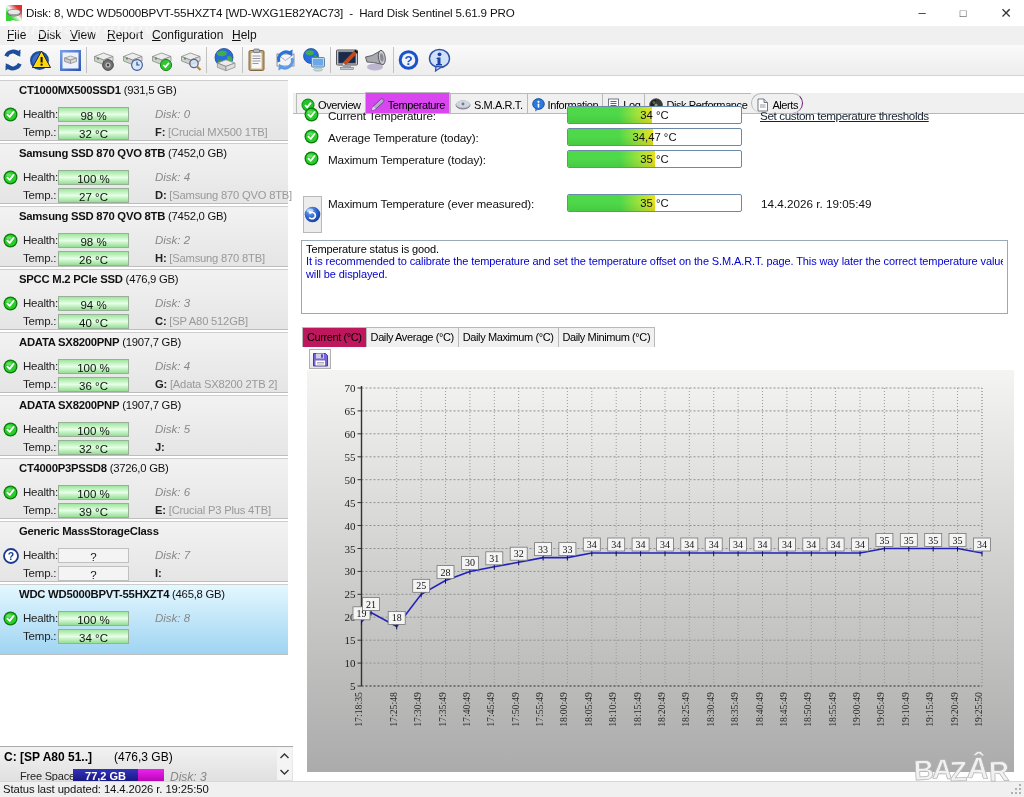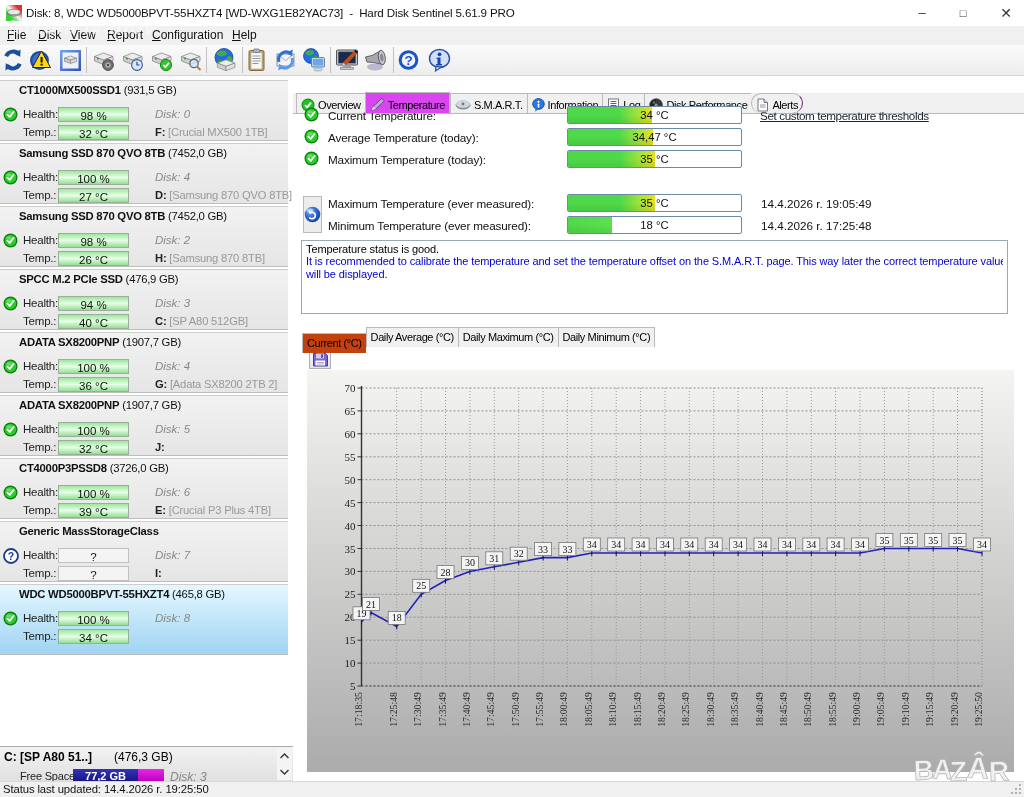--- a/index.html
+++ b/index.html
@@ -57,21 +57,21 @@
 .tval { position:absolute; left:0; width:100%; text-align:center; top:2px; font-size:11.3px; color:#111; }
 .rlink { position:absolute; left:467px; top:2px; font-size:11.7px; color:#16222e; text-decoration:underline; letter-spacing:-0.4px; }
 .rdate { position:absolute; left:468px; top:2px; font-size:11.7px; color:#111; }
 .undobtn { position:absolute; left:10px; top:119px; width:19px; height:37px; background:#ececec; border:1px solid #b9b9b9; display:flex; align-items:center; justify-content:center; }
 .descbox { position:absolute; left:8px; top:163px; width:707px; height:74px; border:1px solid #9aa8b8; background:#fff; padding:2px 4px; font-size:11px; line-height:12.4px; letter-spacing:-0.1px; }
 .descblue { color:#0000cc; }
 .dline { white-space:nowrap; overflow:hidden; }
 .substrip { position:absolute; left:9px; top:250px; width:707px; height:20px; }
 .stab { float:left; height:20px; padding:3px 4px 0 4px; border:1px solid #b9b9b9; border-bottom:none; border-right:none; font-size:11px; background:#f0f0f0; letter-spacing:-0.4px; }
 .stab:last-child { border-right:1px solid #b9b9b9; }
-.stab.sel { background:#c2410c; position:relative; z-index:2;margin-top:6px; }
+.stab.sel { background:#be185d; position:relative; z-index:2; }
 .savebtn { position:absolute; left:16px; top:272px; width:22px; height:20px; background:linear-gradient(#fdfdfd,#e4e4e4); border:1px solid #b0b0b0; display:flex; align-items:center; justify-content:center; }
 .chartwrap { position:absolute; left:14px; top:293px; width:707px; height:402px;font-family:Liberation Serif, serif; }
 .chart { display:block; }
 
 .statusbar { position:absolute; left:0; top:781px; width:1024px; height:16px; background:#f0f0f0; border-top:1px solid #d8d8d8;text-decoration:underline; }
 .sbtext { position:absolute; left:3px; top:1px; font-size:11.3px; color:#111; letter-spacing:-0.1px; }
 .grip { position:absolute; right:1px; bottom:1px; width:13px; height:13px; }
 .watermark { position:absolute; left:913px; top:747px; width:102px; height:46px; z-index:9; }
 </style></head>
 <body>
@@ -547,28 +547,20 @@
         <span class="tval">35 °C</span>
       </div>
     </div>
 <div class="trow" style="top:118px">
       <span class="rlab">Maximum Temperature (ever measured):</span>
 <div class="tbar">
         <div class="tfill" style="width:50.0%"></div>
         <span class="tval">35 °C</span>
       </div>
       <span class="rdate">14.4.2026 r. 19:05:49</span>
-    </div>
-<div class="trow" style="top:140px">
-      <span class="rlab">Minimum Temperature (ever measured):</span>
-<div class="tbar">
-        <div class="tfill cold" style="width:25.7%"></div>
-        <span class="tval">18 °C</span>
-      </div>
-      <span class="rdate">14.4.2026 r. 17:25:48</span>
     </div>
 
 <span class="rlink" style="top:32px">Set custom temperature thresholds</span>
 <div class="undobtn">
       <svg width="17" height="17" viewBox="0 0 17 17">
         <defs>
           <radialGradient id="ug" cx="0.35" cy="0.3" r="0.8">
             <stop offset="0" stop-color="#7ab0f0"></stop>
             <stop offset="0.55" stop-color="#2a62cc"></stop>
             <stop offset="1" stop-color="#123c90"></stop>

